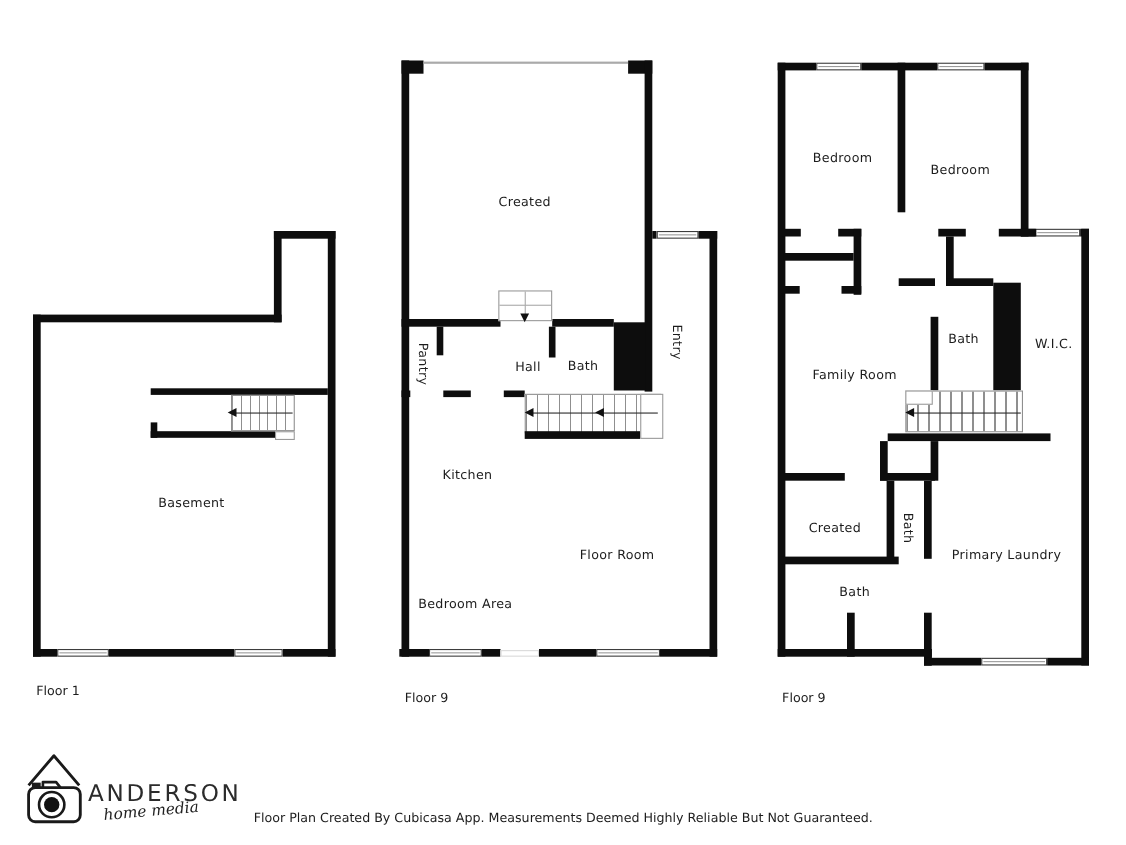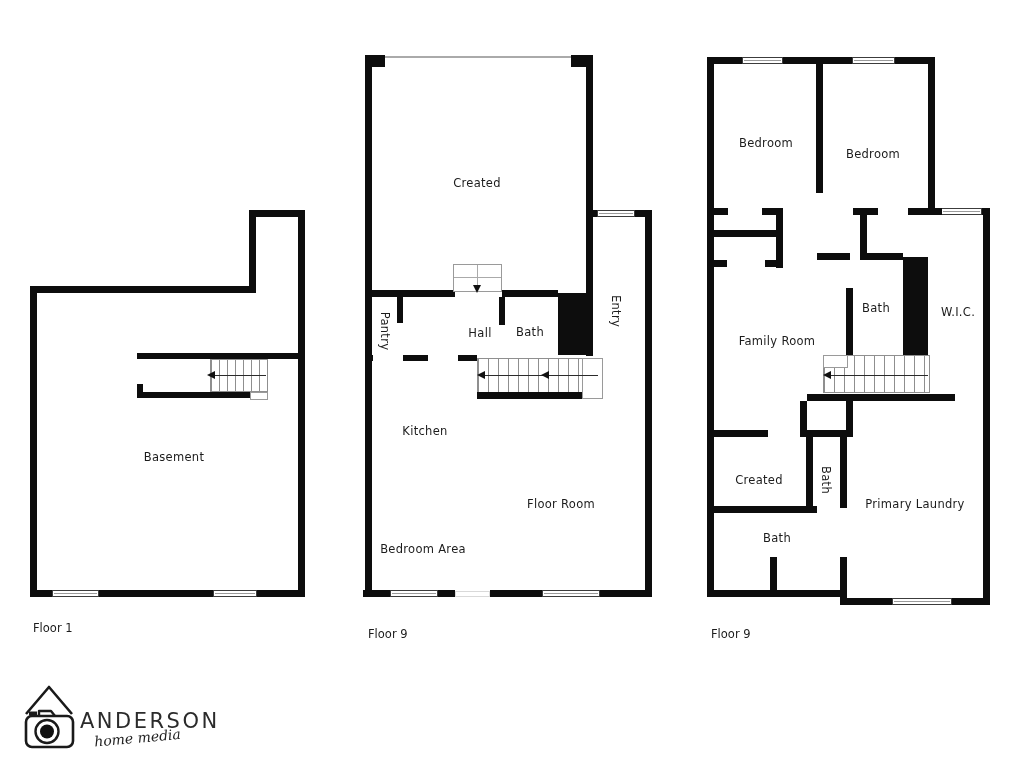--- a/index.html
+++ b/index.html
@@ -182,14 +182,15 @@
       <rect x="2" y="33" width="47" height="31" rx="6" fill="#fff" stroke="#1a1a1a" stroke-width="2.6"></rect>
       <circle cx="23" cy="48.5" r="11.5" fill="none" stroke="#1a1a1a" stroke-width="2.4"></circle>
       <circle cx="23" cy="48.5" r="7" fill="#111"></circle>
     </svg>
     <div class="logo-text">
       <div class="brand">ANDERSON</div>
       <div class="tagline">home media</div>
     </div>
   </div>
 
+  <div class="credit">Floor Plan Created By Cubicasa App. Measurements Deemed Highly Reliable But Not Guaranteed.</div>
 
 </div>
 
 </body></html>

